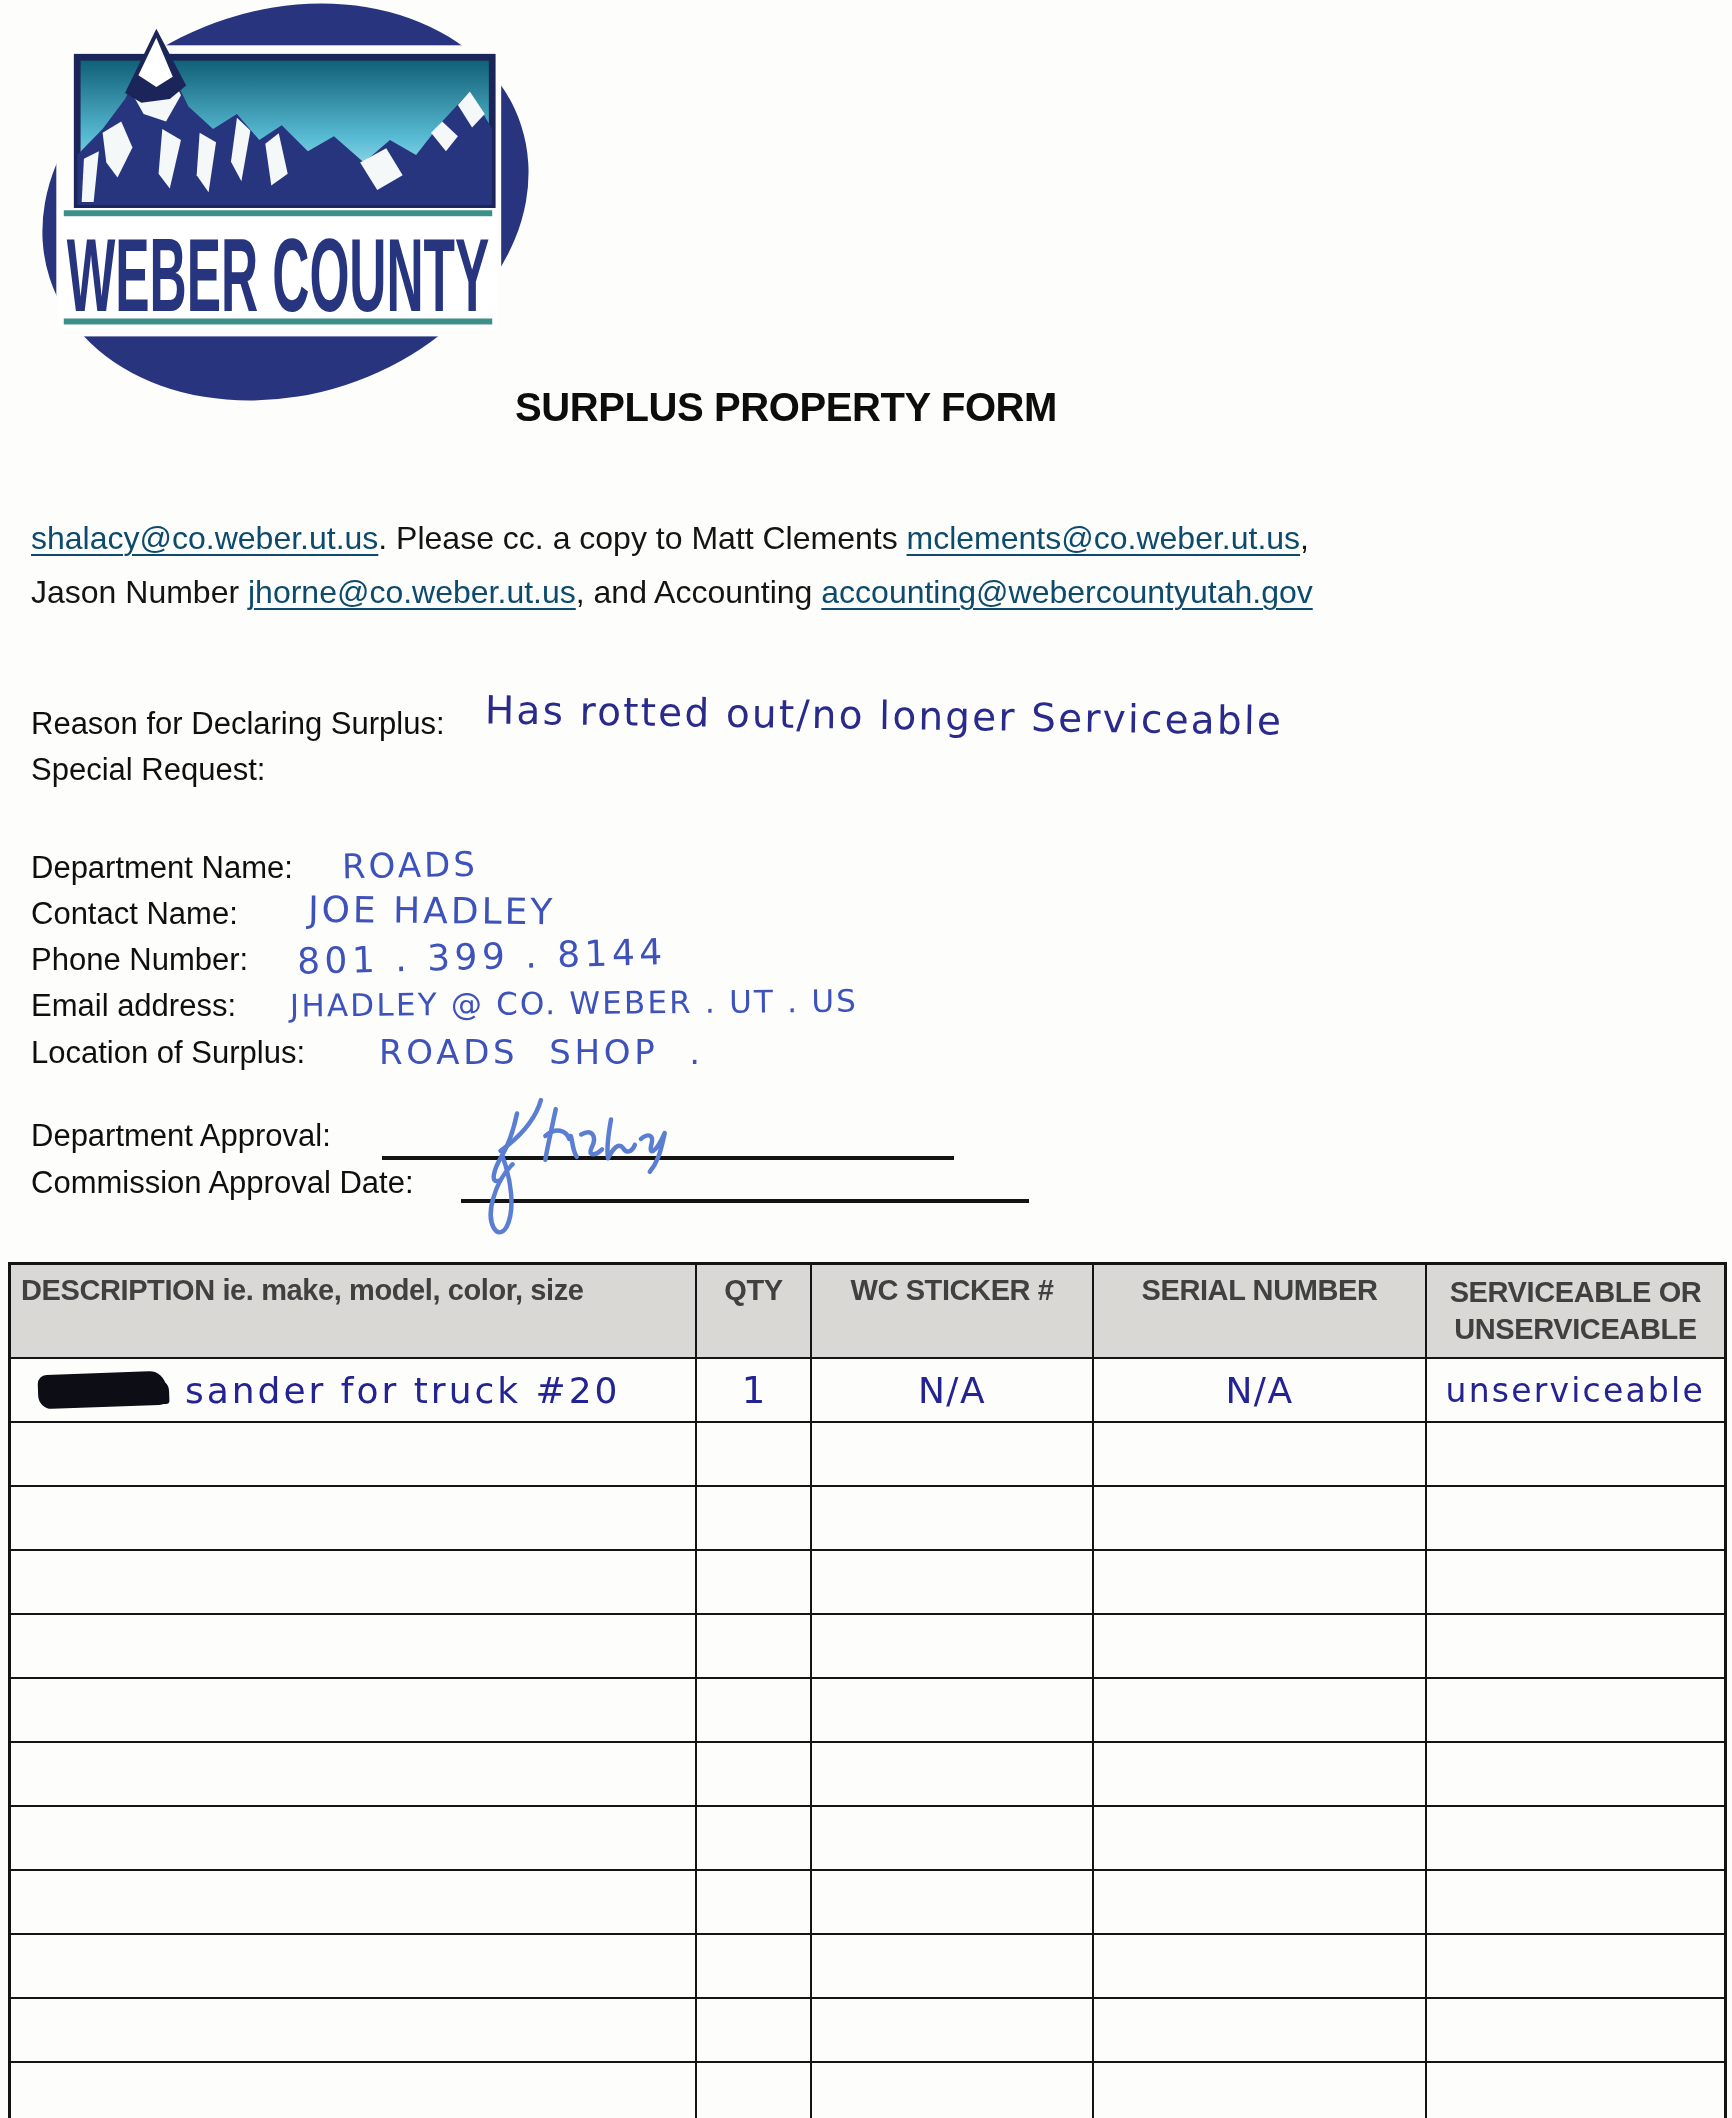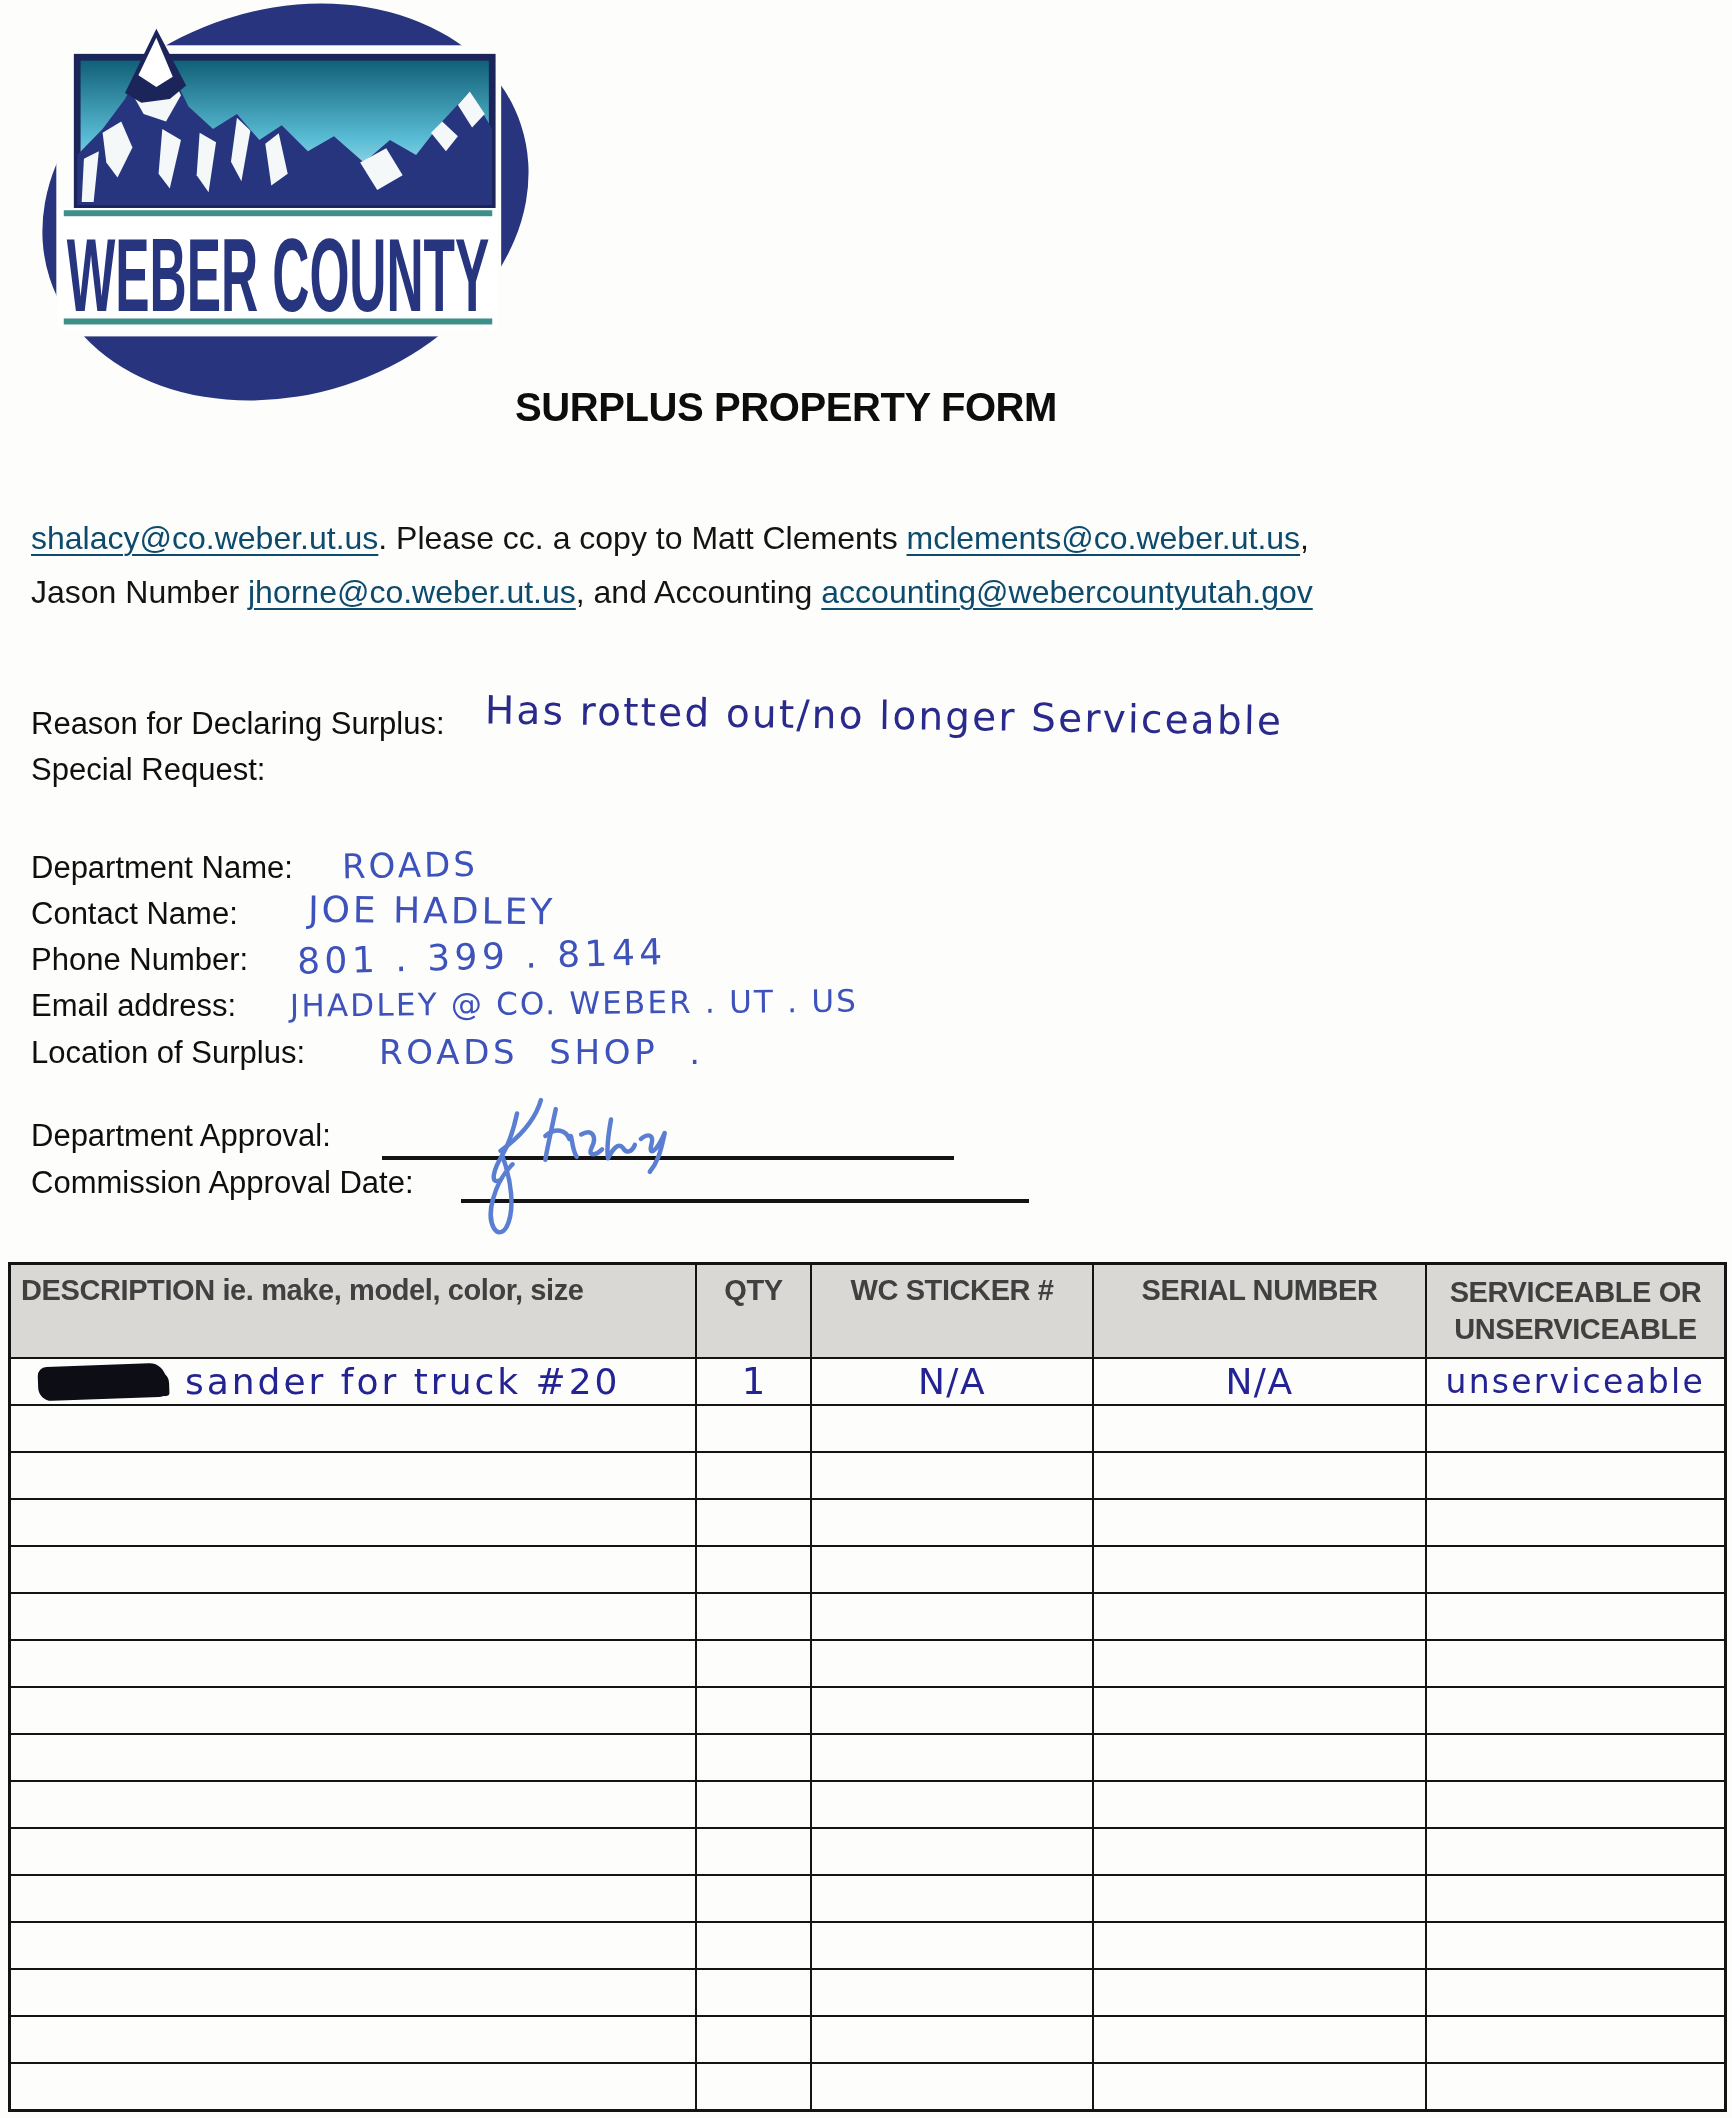--- a/index.html
+++ b/index.html
@@ -49,21 +49,21 @@
   
   .tablewrap{position:absolute;left:7.5px;top:1262px;width:1715px;}
   table{width:100%;border-collapse:collapse;table-layout:fixed;border:3.7px solid #141414;}
   th,td{border:2.2px solid #141414;padding:0;overflow:hidden;}
   th{
     background:#d9d8d4;height:83px;vertical-align:top;padding-top:9px;
     font-size:29px;font-weight:bold;letter-spacing:-0.4px;color:#404040;text-align:center;
   }
   th.desc{text-align:left;padding-left:10.5px;}
   th.cond{padding-left:8px;padding-right:7.5px;line-height:37px;}
-  tr.data{height:47px;}
+  tr.data{height:64px;}
   td{vertical-align:middle;}
   td .ink{color:#232394;}
   .cell-desc{display:flex;align-items:center;gap:19.4px;padding-left:27px;}
   .redact{
     width:128px;height:34px;background:#0d0d16;flex:0 0 auto;
     border-radius:9px 16.4px 7.5px 13.4px;transform:rotate(-2deg);
     box-shadow:7.5px 3.7px 0 -4.5px #0d0d16,-3.7px 3px 0 -5.2px #0d0d16;
   }
   .hw-desc{font-size:36px;letter-spacing:3px;}
   .td-center{text-align:center;}

